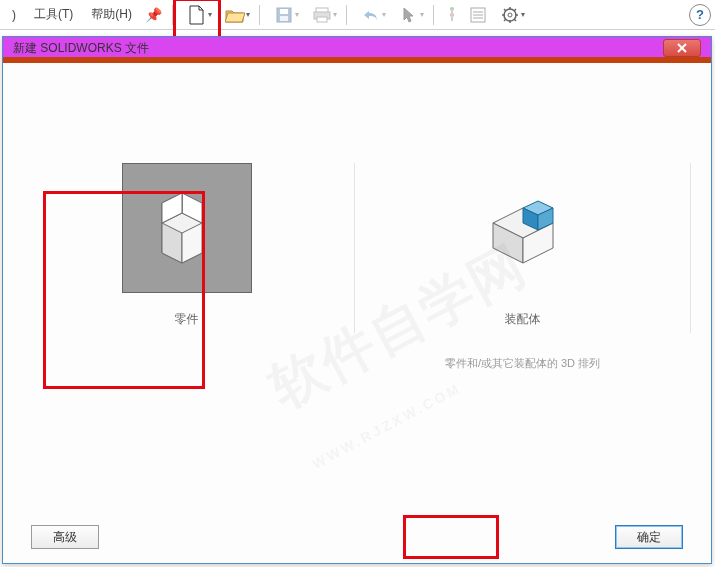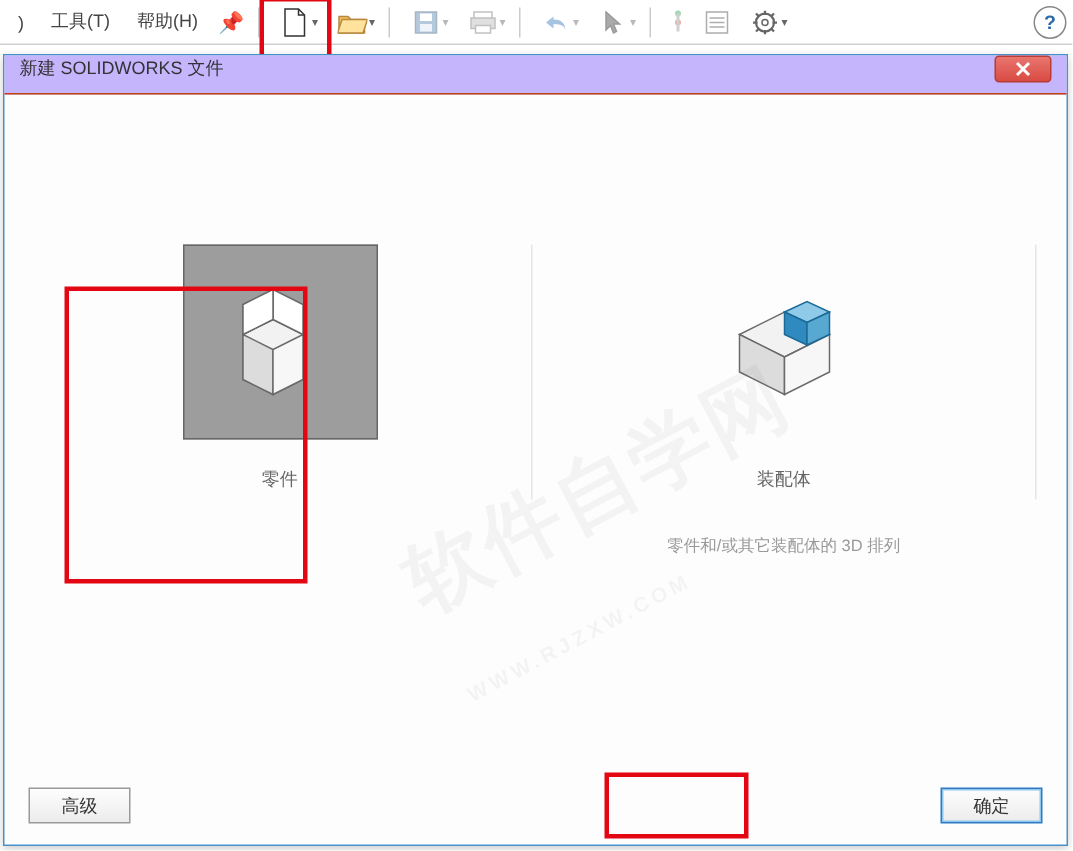--- a/index.html
+++ b/index.html
@@ -75,24 +75,24 @@
     left: 2px;
     top: 36px;
     width: 710px;
     height: 528px;
     background: #fdfdfd;
     border: 1px solid #4a90c8;
     box-shadow: 0 2px 6px rgba(0,0,0,0.2);
   }
   .dialog-title {
     height: 26px;
-    background: #c4b5fd;
-    border-bottom: 1px solid #c2410c;
-    display: flex;
-    align-items: flex-start;
+    background: #d946ef;
+    border-bottom: 6px solid #c2410c;
+    display: flex;
+    align-items: flex-end;
     padding: 0 10px;
     font-size: 12px;
     color: #333;
   }
   .dialog-title .spacer { flex: 1; }
   .close-btn {
     width: 38px;
     height: 18px;
     background: linear-gradient(#e9766f,#d94b43);
     border: 1px solid #b63c35;
@@ -158,21 +158,21 @@
     pointer-events: none;
   }
 
   
   .dialog-buttons {
     position: absolute;
     bottom: 14px;
     left: 0;
     right: 0;
     display: flex;
-    padding: 0 16px;
+    padding: 0 28px;
     align-items: center;
     gap: 25px;
   }
   .dlg-btn {
     min-width: 68px;
     height: 24px;
     background: linear-gradient(#fdfdfd,#ececec);
     border: 1px solid #9a9a9a;
     font-size: 12px;
     color: #333;

